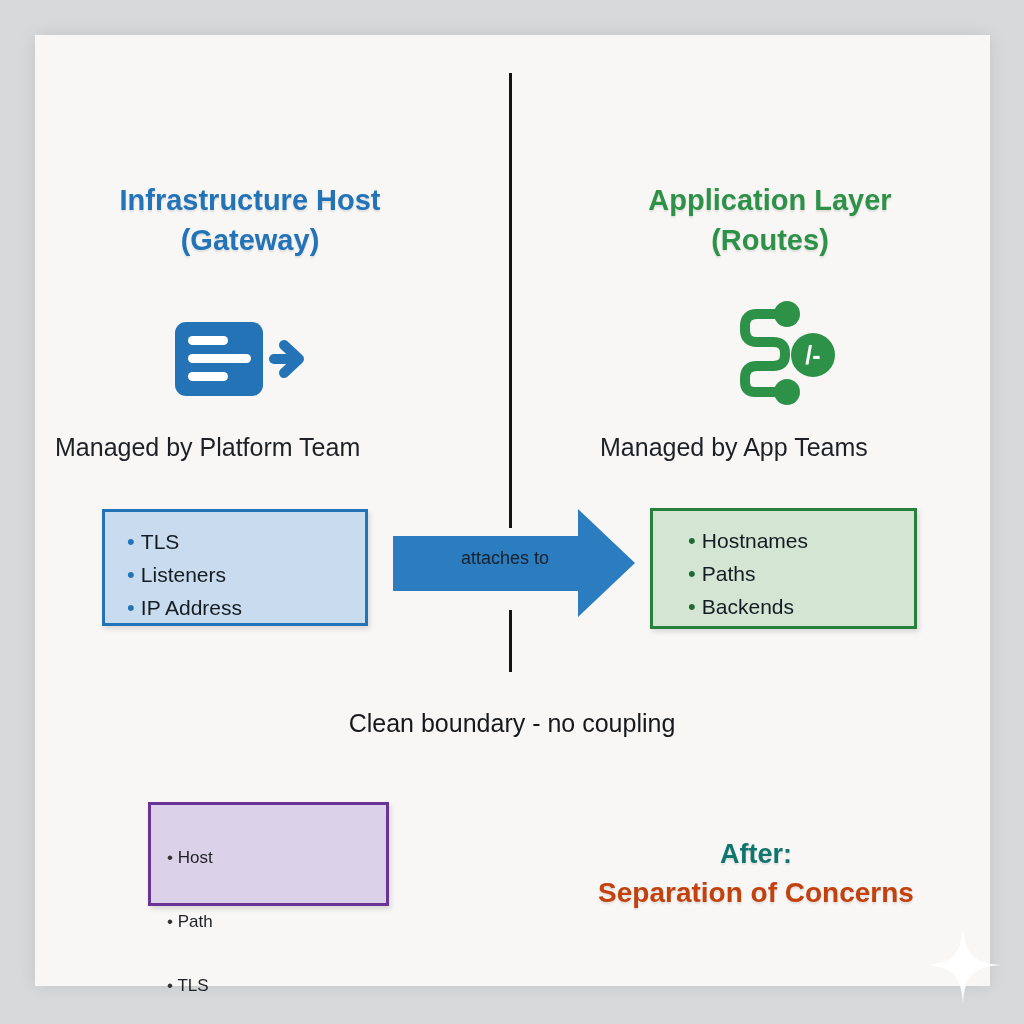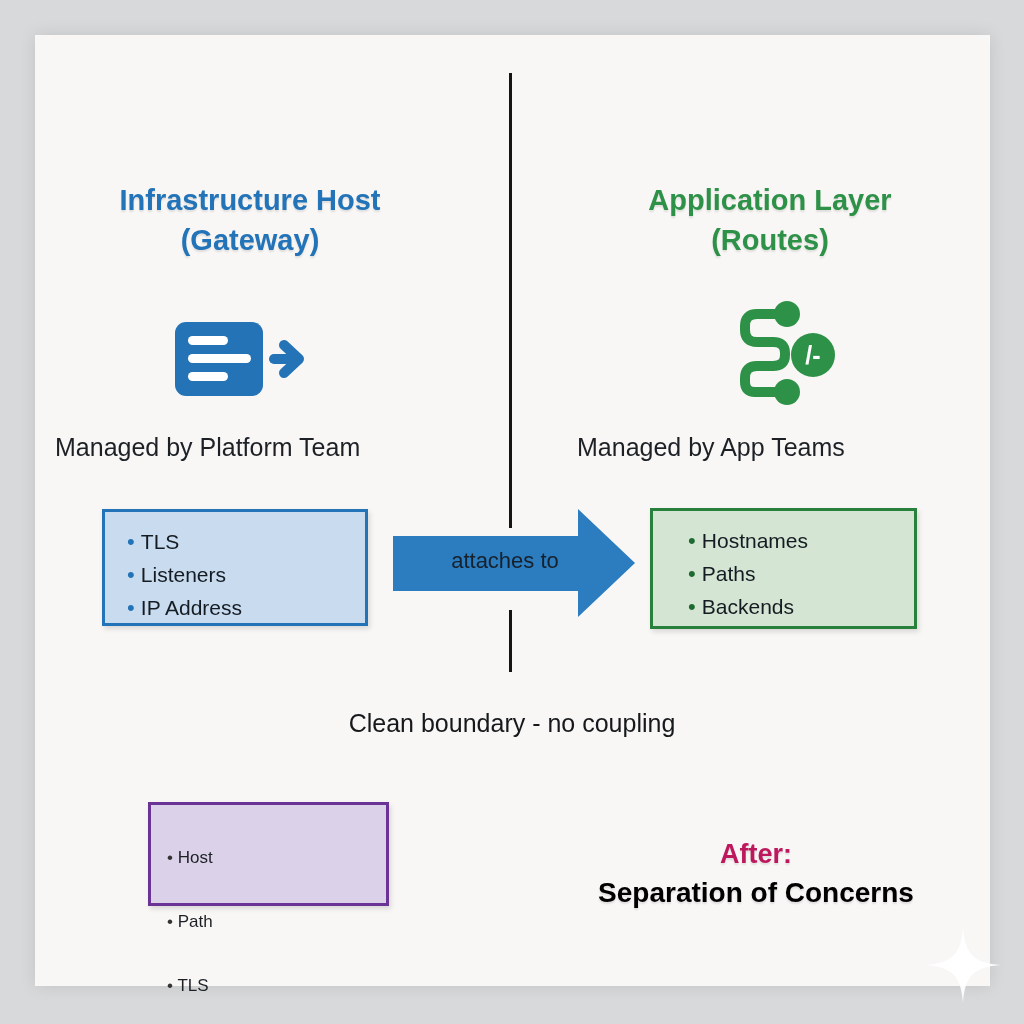--- a/index.html
+++ b/index.html
@@ -33,21 +33,21 @@
     text-shadow: 0 2px 2px rgba(0,0,0,0.10);
   }
   .layer-title.left  { left:55px;  color:#2273b8; }
   .layer-title.right { left:575px; color:#2e9148; }
 
   .managed {
     position:absolute; top:433px; width:390px;
     font-size:25px; color:#1d2126;
   }
   .managed.left  { left:55px; }
-  .managed.right { left:577px; }
+  .managed.right { left:600px; }
 
   
   .icon-gateway { position:absolute; left:175px; top:320px; width:132px; height:78px; }
   .icon-routes  { position:absolute; left:731px; top:298px; width:116px; height:110px; }
 
   
   .listbox {
     position:absolute; box-sizing:border-box;
     border:3px solid; box-shadow: 2px 3px 5px rgba(0,0,0,0.12);
   }
@@ -81,40 +81,40 @@
   }
   .arrow-head {
     position:absolute; left:578px; top:509px;
     width:0; height:0;
     border-top:54px solid transparent;
     border-bottom:54px solid transparent;
     border-left:57px solid #2b7dc0;
   }
   .arrow-label {
     position:absolute; left:405px; top:548px; width:200px;
-    text-align:center; font-size:22px; color:#17212c;
+    text-align:center; font-size:18px; color:#17212c;
   }
 
   .boundary-note {
     position:absolute; left:212px; top:709px; width:600px;
     text-align:center; font-size:25px; color:#16181b;
   }
 
   .before-caption {
     position:absolute; left:98px; top:916px; width:340px;
     text-align:center; font-size:23px; font-weight:bold; color:#7b3fa0;
   }
 
   .after-block {
     position:absolute; left:556px; top:839px; width:400px;
     text-align:center; font-weight:bold;
     text-shadow: 0 2px 2px rgba(0,0,0,0.10);
   }
-  .after-line1 { font-size:27px; color:#be185d; }
-  .after-line2 { font-size:28px; color:#000000; margin-top:7px; }
+  .after-line1 { font-size:27px; color:#0f766e; }
+  .after-line2 { font-size:28px; color:#c2410c; margin-top:7px; }
 
   .sparkle { position:absolute; left:925px; top:927px; width:76px; height:76px; }
 </style>
 </head>
 <body>
 
 <div class="stage">
   <div class="card"></div>
 
   <div class="divider top"></div>

